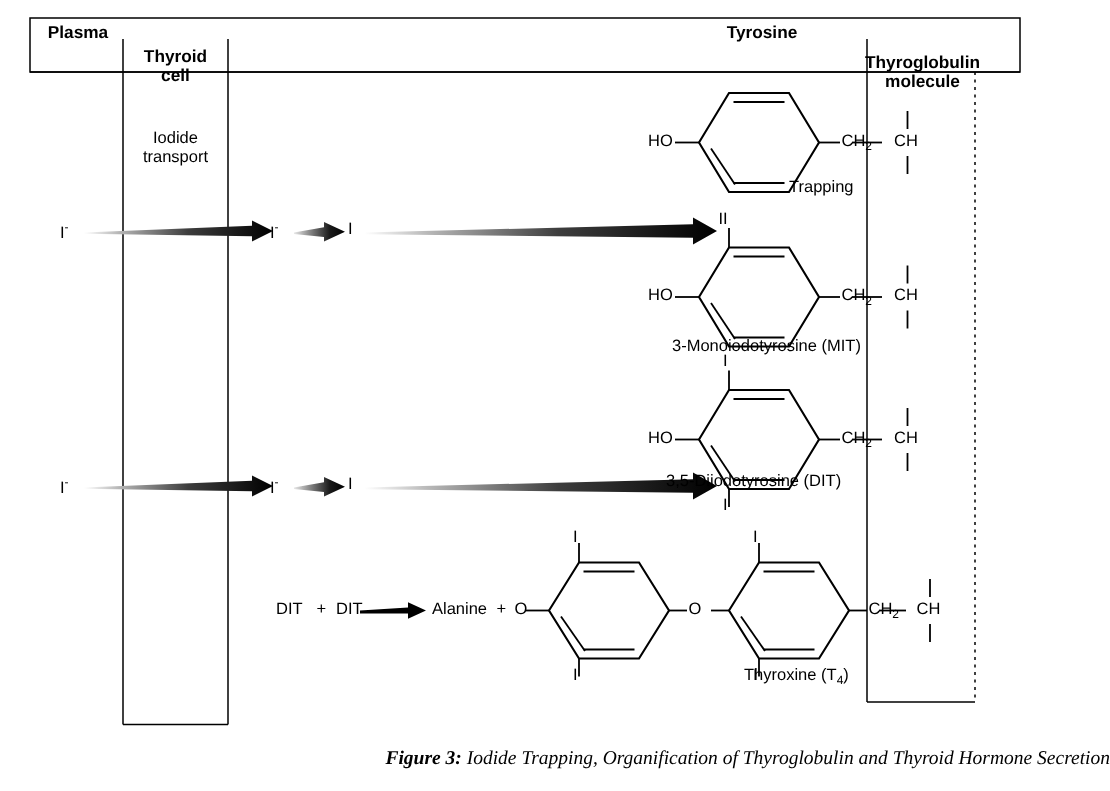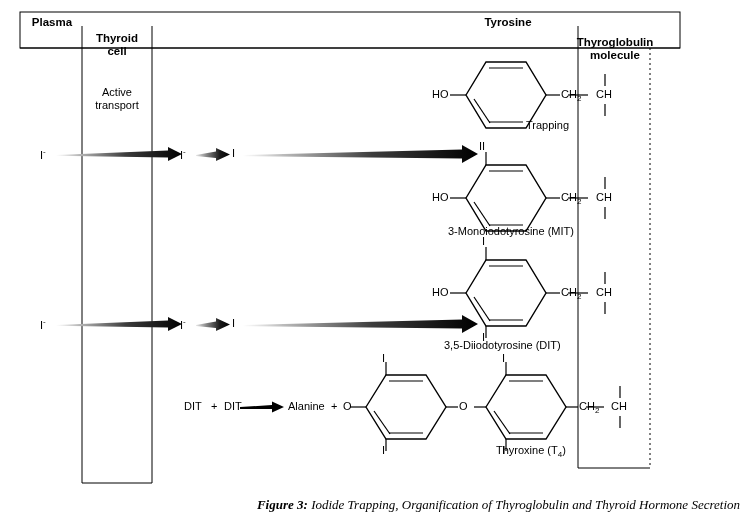--- a/index.html
+++ b/index.html
@@ -152,21 +152,21 @@
     <div>Thyroid</div>
     <div>cell</div>
   </div>
   <div class="hdr" style="left:448px;top:16px;width:120px;">Tyrosine</div>
   <div class="hdr" style="left:570px;top:16px;width:90px;margin-top:20px;">
     <div>Thyroglobulin</div>
     <div>molecule</div>
   </div>
 
   <div class="lbl-c" style="left:82px;top:86px;width:70px;">
-    <div>Active</div>
+    <div>Iodide</div>
     <div>transport</div>
   </div>
 
   <div class="lbl" style="left:40px;top:147px;">I<sup style="font-size:8px;">-</sup></div>
   <div class="lbl" style="left:180px;top:147px;">I<sup style="font-size:8px;">-</sup></div>
   <div class="lbl" style="left:232px;top:147px;">I</div>
   <div class="lbl" style="left:479px;top:140px;">I</div>
 
   <div class="lbl" style="left:40px;top:317px;">I<sup style="font-size:8px;">-</sup></div>
   <div class="lbl" style="left:180px;top:317px;">I<sup style="font-size:8px;">-</sup></div>
@@ -181,21 +181,21 @@
   <div class="lbl" style="left:432px;top:191px;">HO</div>
   <div class="lbl" style="left:561px;top:191px;">CH<sub style="font-size:8px;">2</sub></div>
   <div class="lbl" style="left:596px;top:191px;">CH</div>
   <div class="lbl" style="left:448px;top:225px;">3-Monoiodotyrosine (MIT)</div>
 
   <div class="lbl" style="left:482px;top:235px;">I</div>
   <div class="lbl" style="left:482px;top:331px;">I</div>
   <div class="lbl" style="left:432px;top:286px;">HO</div>
   <div class="lbl" style="left:561px;top:286px;">CH<sub style="font-size:8px;">2</sub></div>
   <div class="lbl" style="left:596px;top:286px;">CH</div>
-  <div class="lbl" style="left:444px;top:339px;">3,5-Diiodotyrosine (DIT)</div>
+  <div class="lbl" style="left:444px;top:315px;">3,5-Diiodotyrosine (DIT)</div>
 
   <div class="lbl" style="left:184px;top:400px;">DIT</div>
   <div class="lbl" style="left:211px;top:400px;">+</div>
   <div class="lbl" style="left:224px;top:400px;">DIT</div>
   <div class="lbl" style="left:288px;top:400px;text-align:right;">Alanine</div>
   <div class="lbl" style="left:331px;top:400px;">+</div>
   <div class="lbl" style="left:343px;top:400px;">O</div>
 
   <div class="lbl" style="left:382px;top:352px;">I</div>
   <div class="lbl" style="left:382px;top:444px;">I</div>

